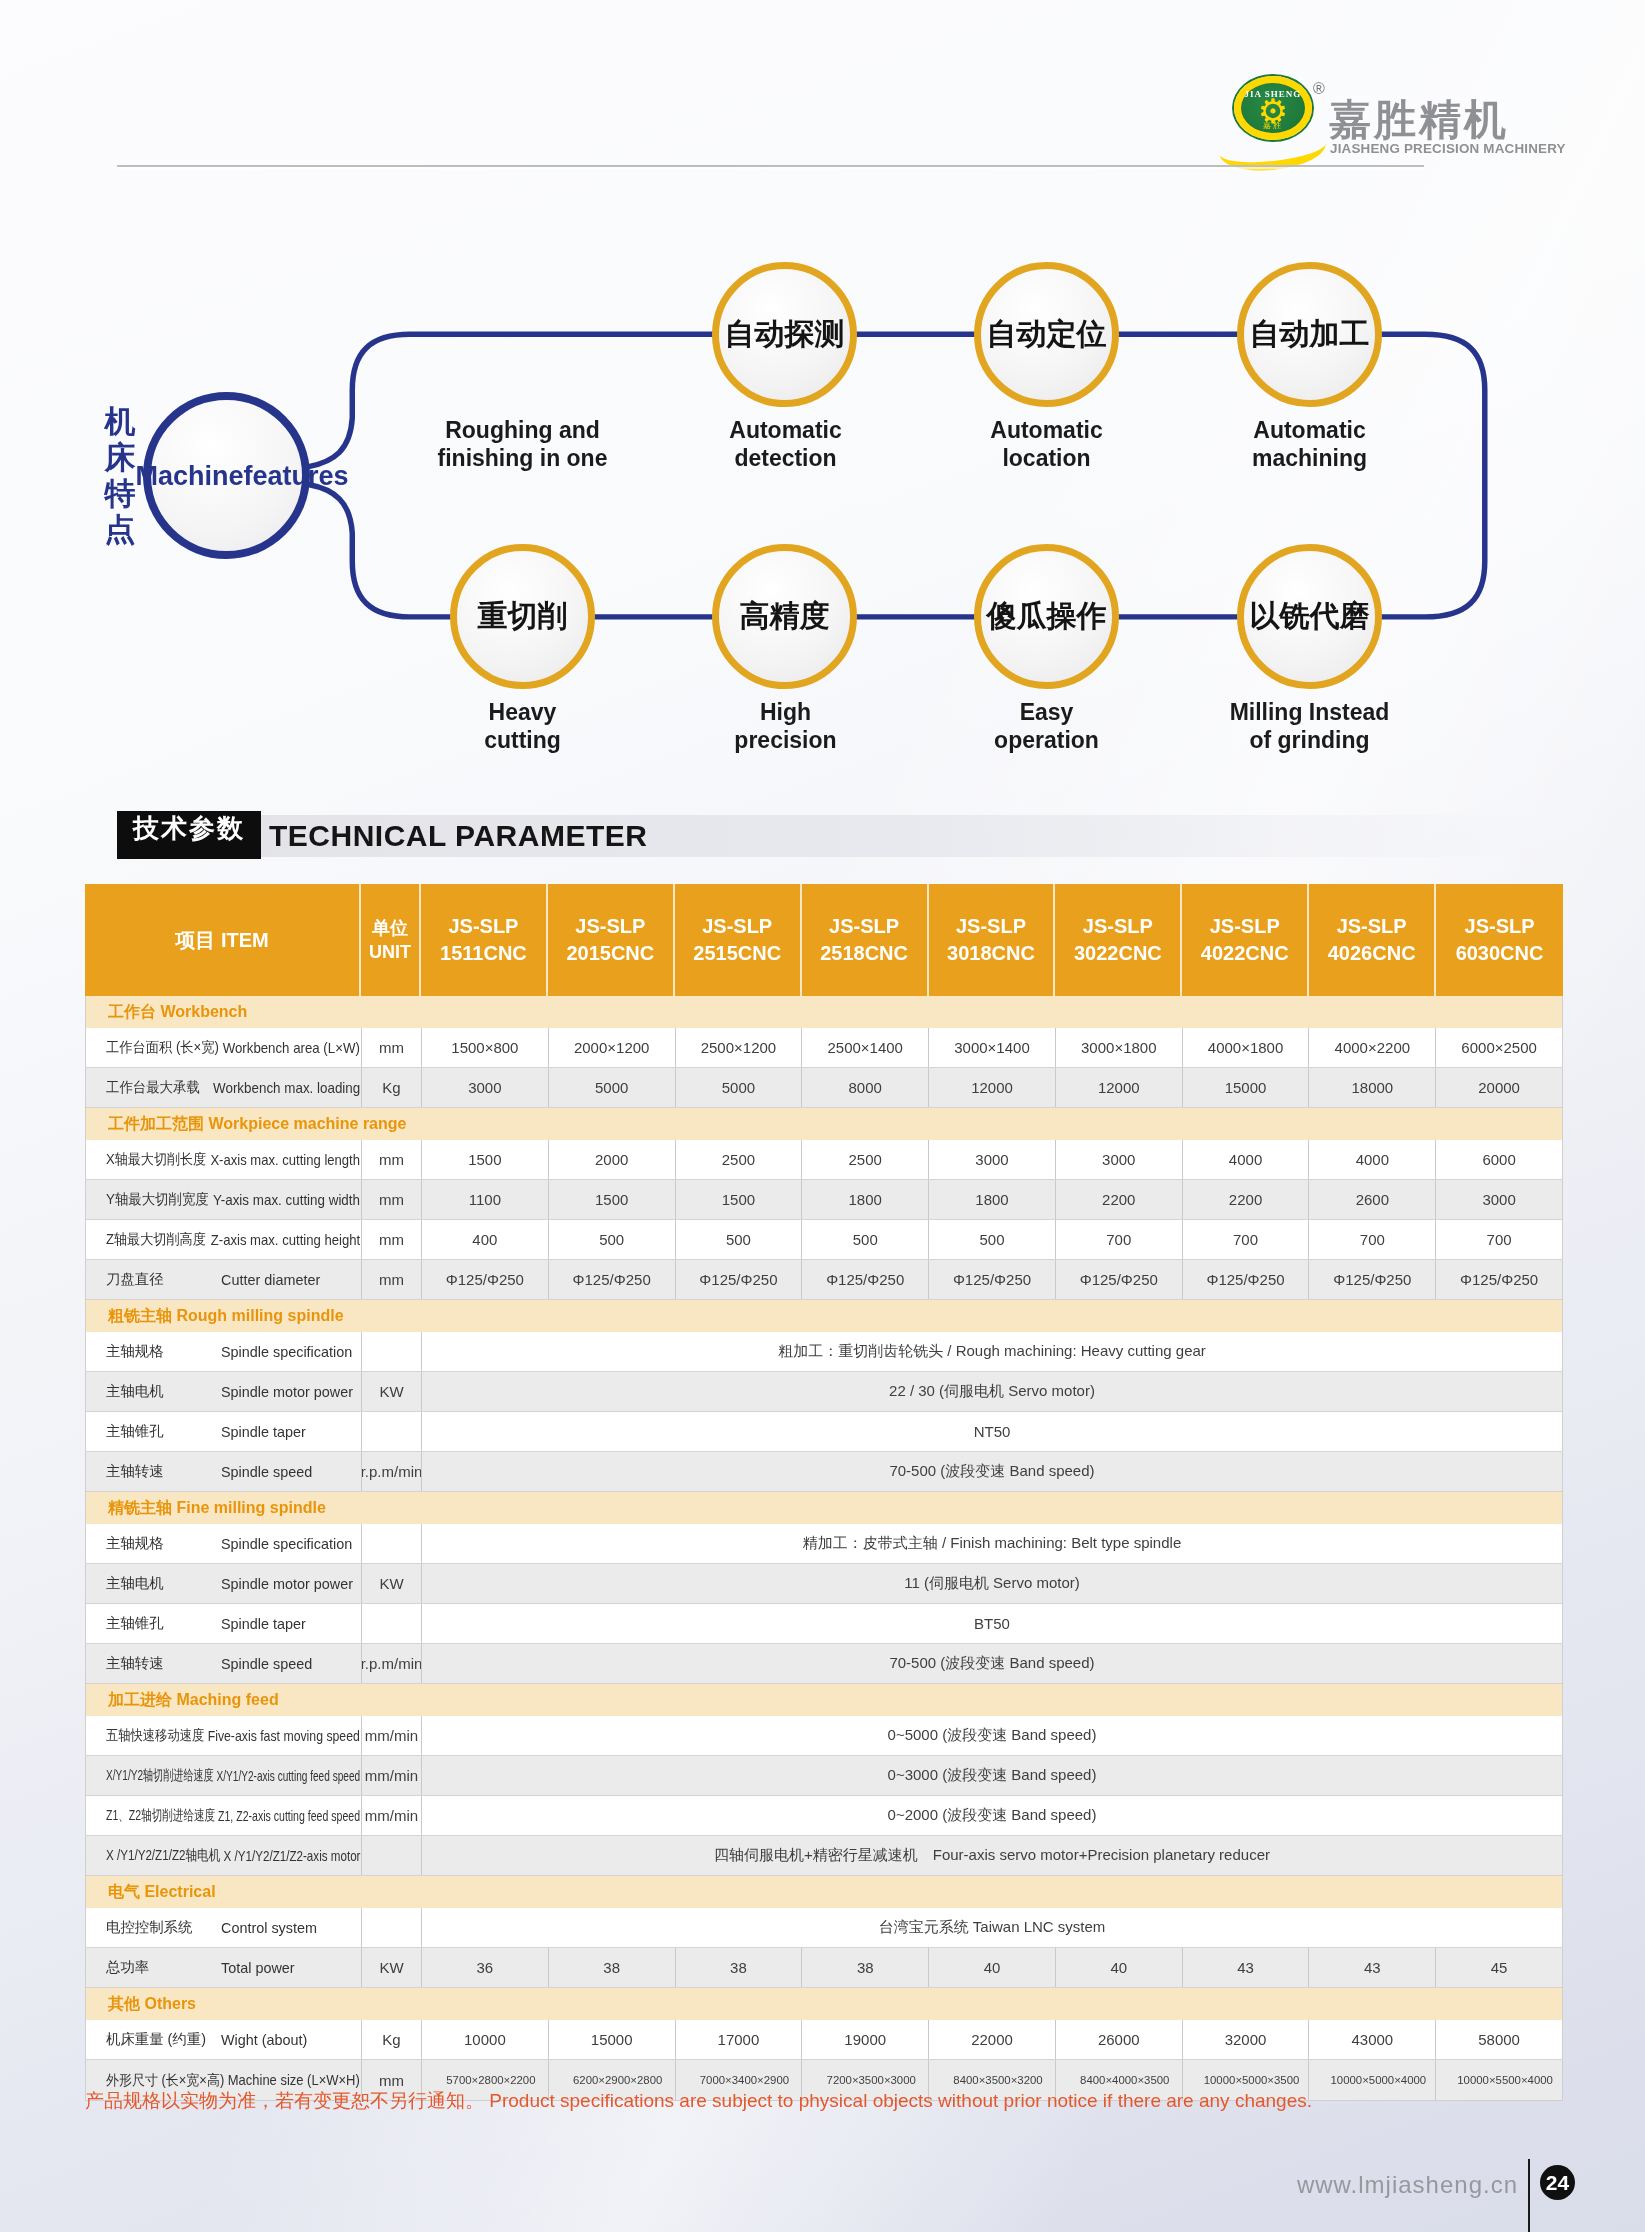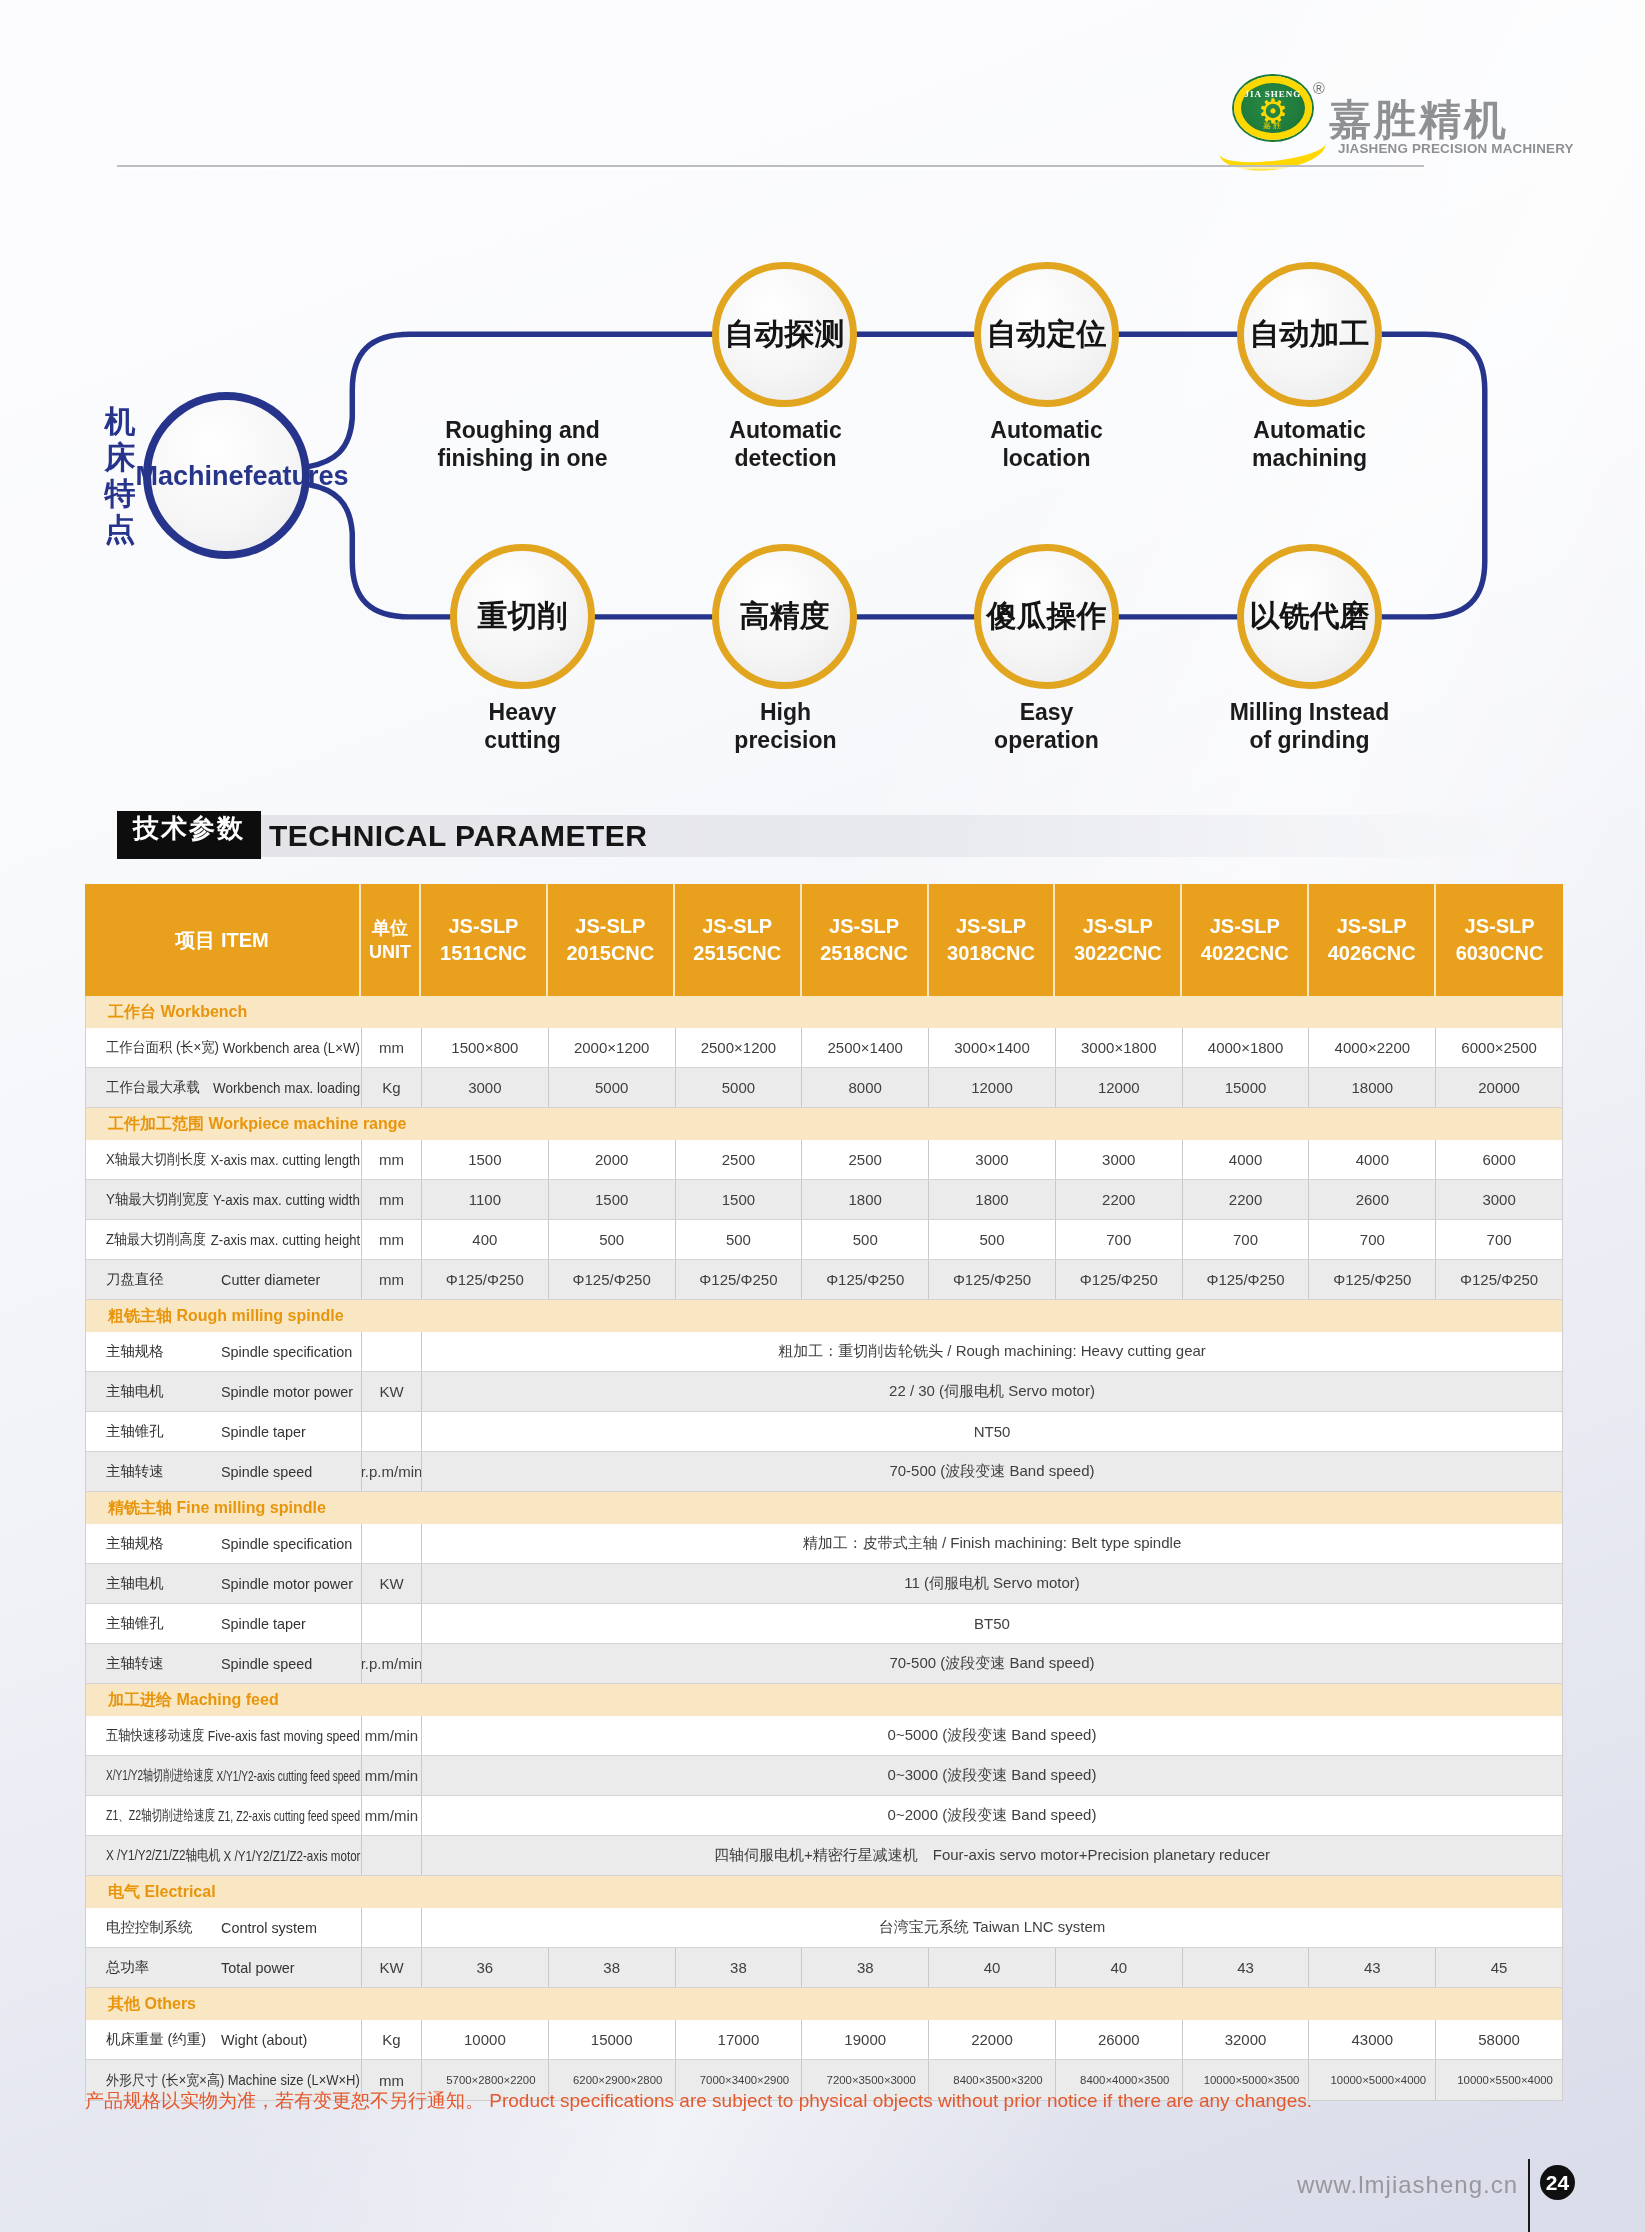--- a/index.html
+++ b/index.html
@@ -18,21 +18,21 @@
     font-size:9px;font-weight:bold;color:#fff;letter-spacing:1px;}
   .logo-badge .gear{font-size:34px;line-height:34px;color:#ffd800;margin-top:8px;}
   .logo-badge .mini{position:absolute;bottom:2px;left:0;width:100%;text-align:center;
     font-size:8px;color:#ffd800;letter-spacing:2px;}
   .logo-ribbon{position:absolute;left:1219px;top:127px;width:107px;height:34px;
     border-bottom:9px solid #ffd800;border-radius:50%;transform:rotate(-6deg);}
   .logo-reg{position:absolute;left:1313px;top:80px;font-size:16px;color:#777;}
   .brand-cn{position:absolute;left:1329px;top:92px;width:209px;font-size:42px;font-weight:bold;
     color:#8f9093;letter-spacing:3px;}
   .brand-en{position:absolute;left:1330px;top:141px;width:239px;font-size:13.4px;font-weight:bold;
-    color:#8f9093;letter-spacing:0.2px;margin-left:8px;}
+    color:#8f9093;letter-spacing:0.2px;}
   .top-divider{position:absolute;left:117px;top:165px;width:1307px;height:2px;background:#bcbdc2;
     box-shadow:0 2px 2px rgba(255,255,255,.95);}
 
   
   .diagram{position:absolute;left:0;top:169px;width:1646px;height:637px;}
   .connector{position:absolute;left:0;top:0;z-index:1;}
   .root-circle{position:absolute;left:143px;top:223px;width:167px;height:167px;border-radius:50%;
     border:8px solid #26348B;box-sizing:border-box;z-index:2;
     background:radial-gradient(circle at 40% 30%,#ffffff 0%,#f5f5f6 60%,#e9e9ec 100%);
     display:flex;flex-direction:row;align-items:center;justify-content:center;}

